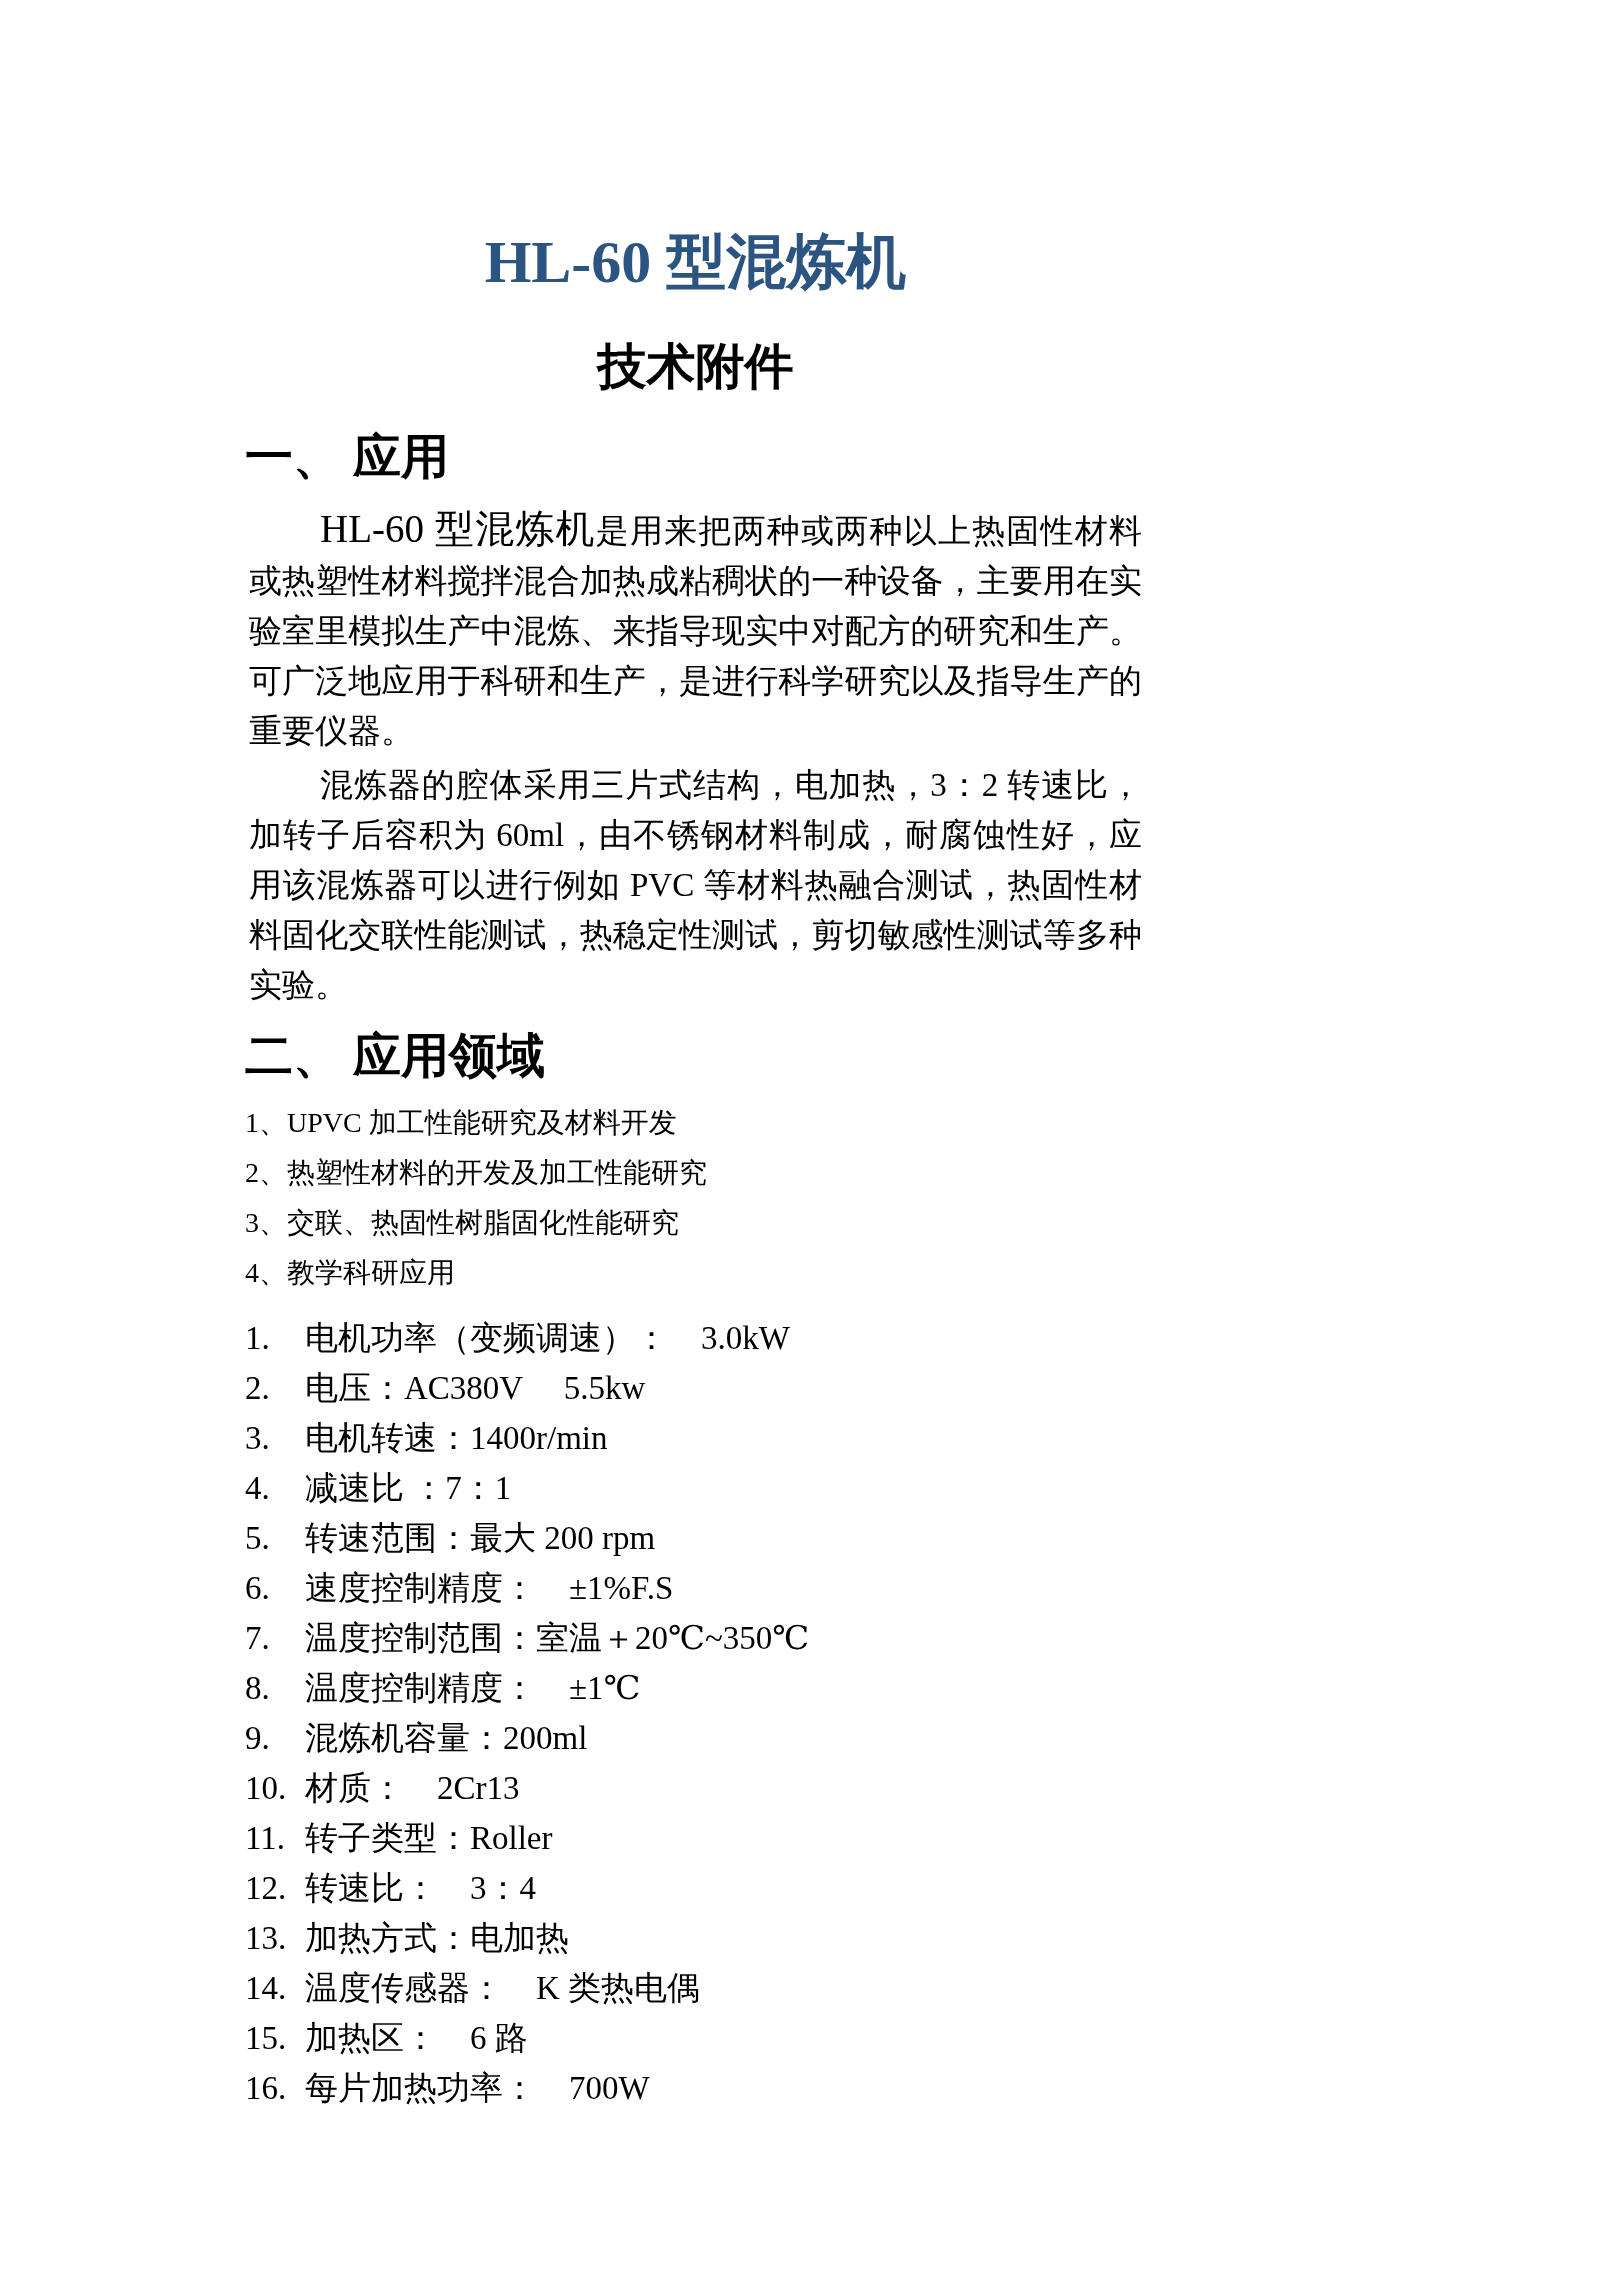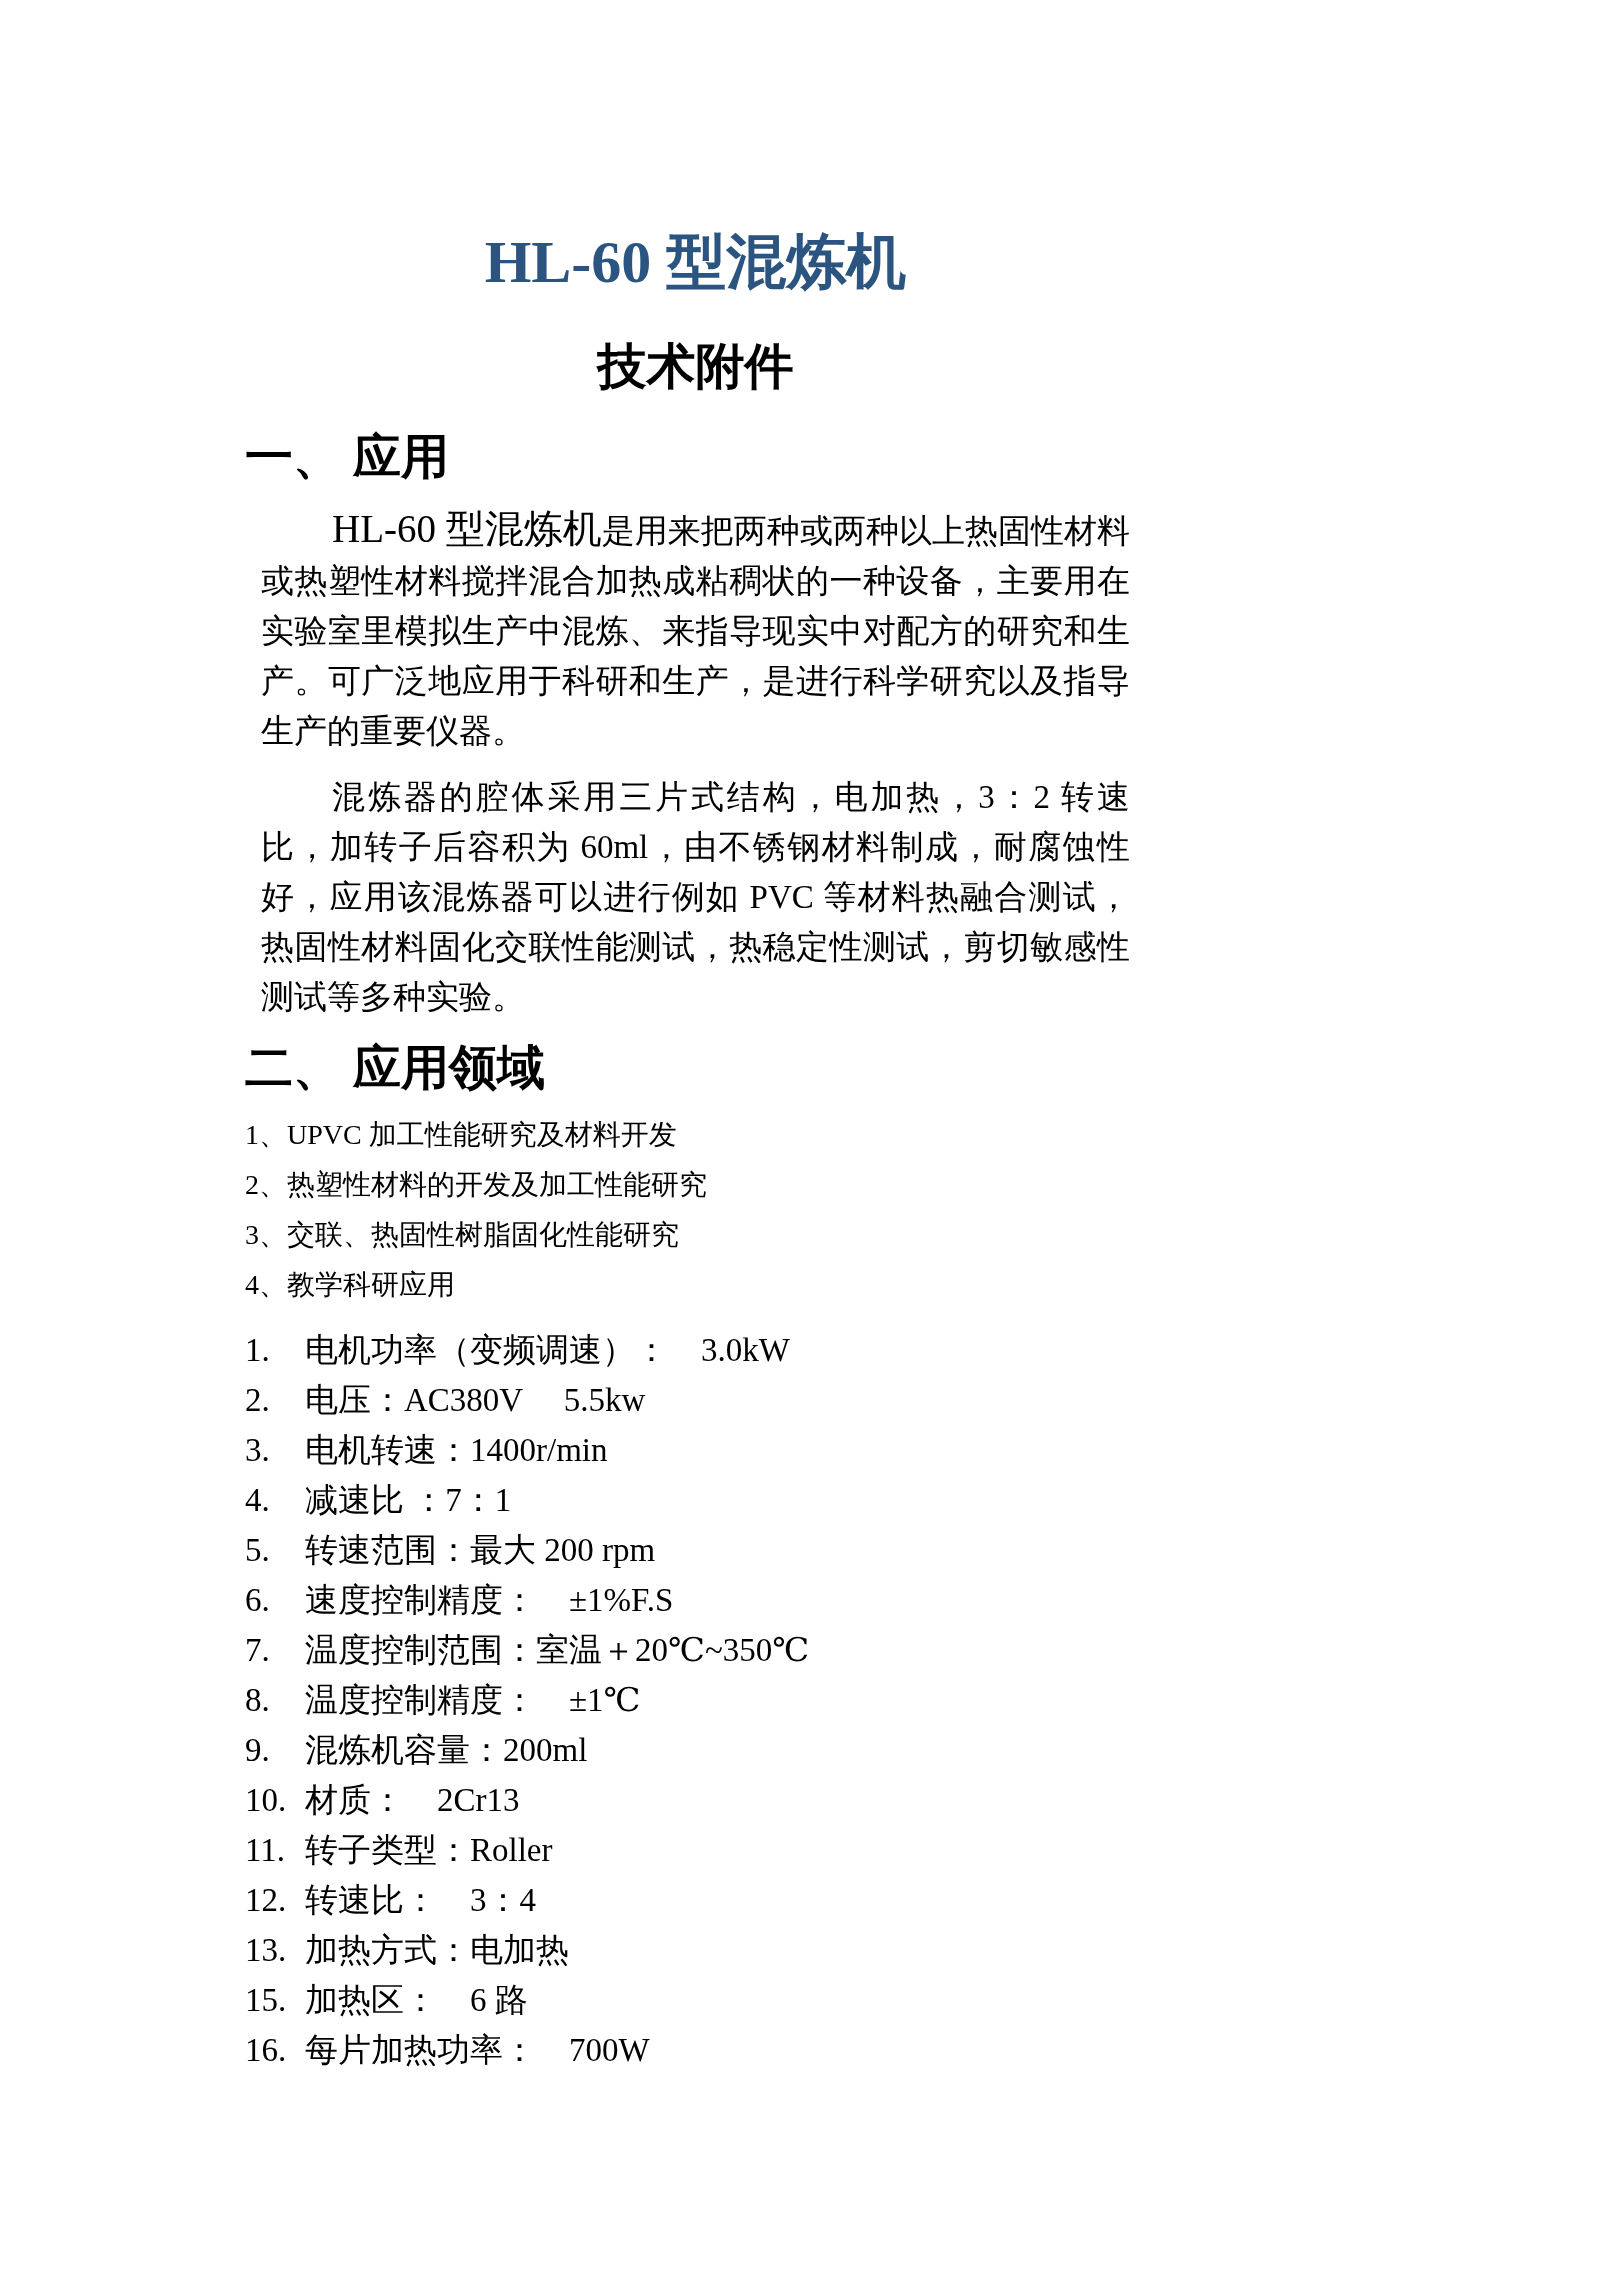--- a/index.html
+++ b/index.html
@@ -38,21 +38,21 @@
   .sec-heading {
     font-size: 48px;
     line-height: 52px;
     font-weight: bold;
     white-space: pre-wrap;
   }
   .h1-app   { margin-top: 35px; }
   .h2-field { margin-top: 20.5px; }
   .h3-param { margin-top: 20.5px; }
   .body-para {
-    margin: 16px;
+    margin: 4px;
     font-size: 33px;
     line-height: 50px;
     text-align: justify;
     text-indent: 71px;
     white-space: pre-wrap;
   }
   .para-first { margin-top: 20.5px; }
   .product-name {
     font-size: 39px;
   }
@@ -171,20 +171,24 @@
       <div class="num-row">
         <span class="num-cell">12.</span>
         <span class="txt-cell">转速比：　3：4</span>
       </div>
 
       <div class="num-row">
         <span class="num-cell">13.</span>
         <span class="txt-cell">加热方式：电加热</span>
       </div>
 
+      <div class="num-row">
+        <span class="num-cell">14.</span>
+        <span class="txt-cell">温度传感器：　K 类热电偶</span>
+      </div>
 
       <div class="num-row">
         <span class="num-cell">15.</span>
         <span class="txt-cell">加热区：　6 路</span>
       </div>
 
       <div class="num-row">
         <span class="num-cell">16.</span>
         <span class="txt-cell">每片加热功率：　700W</span>
       </div>

